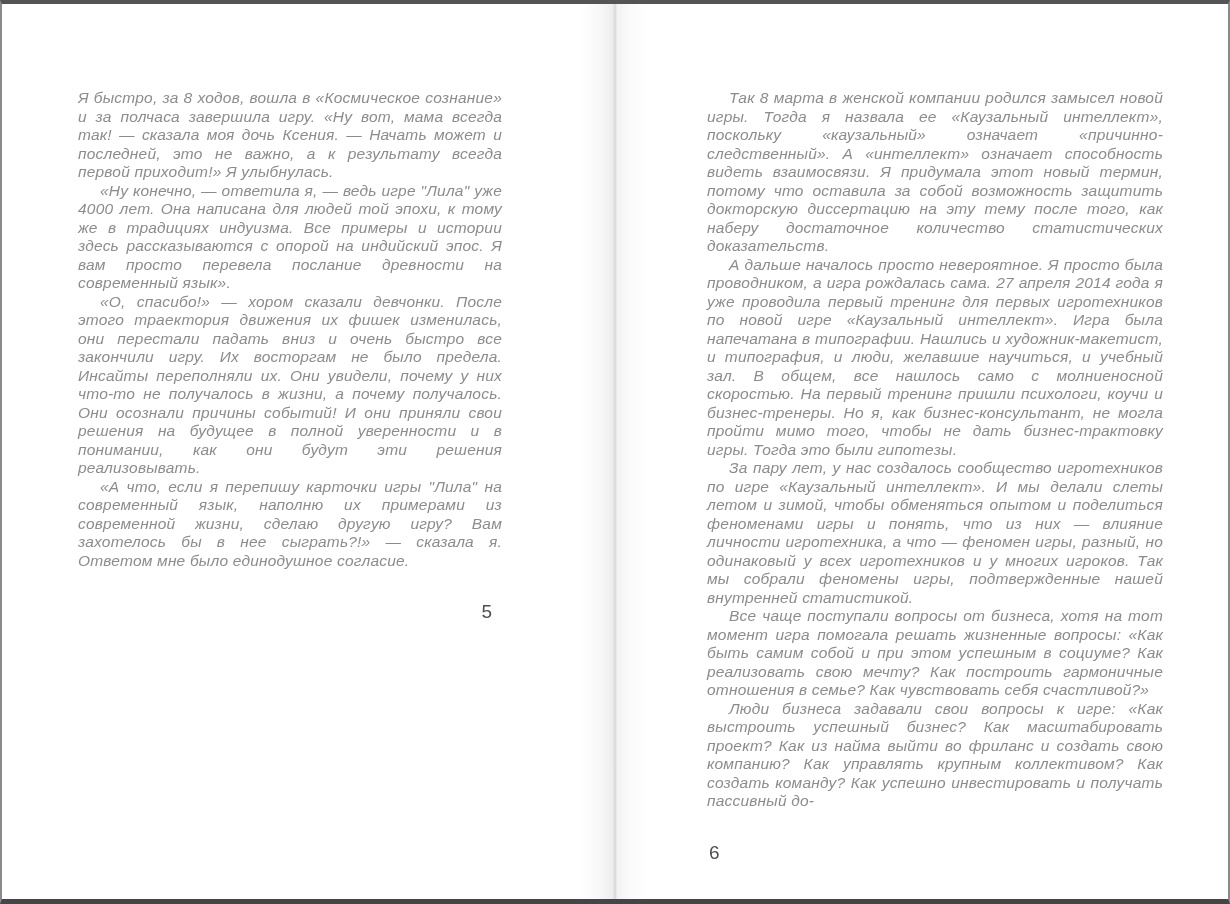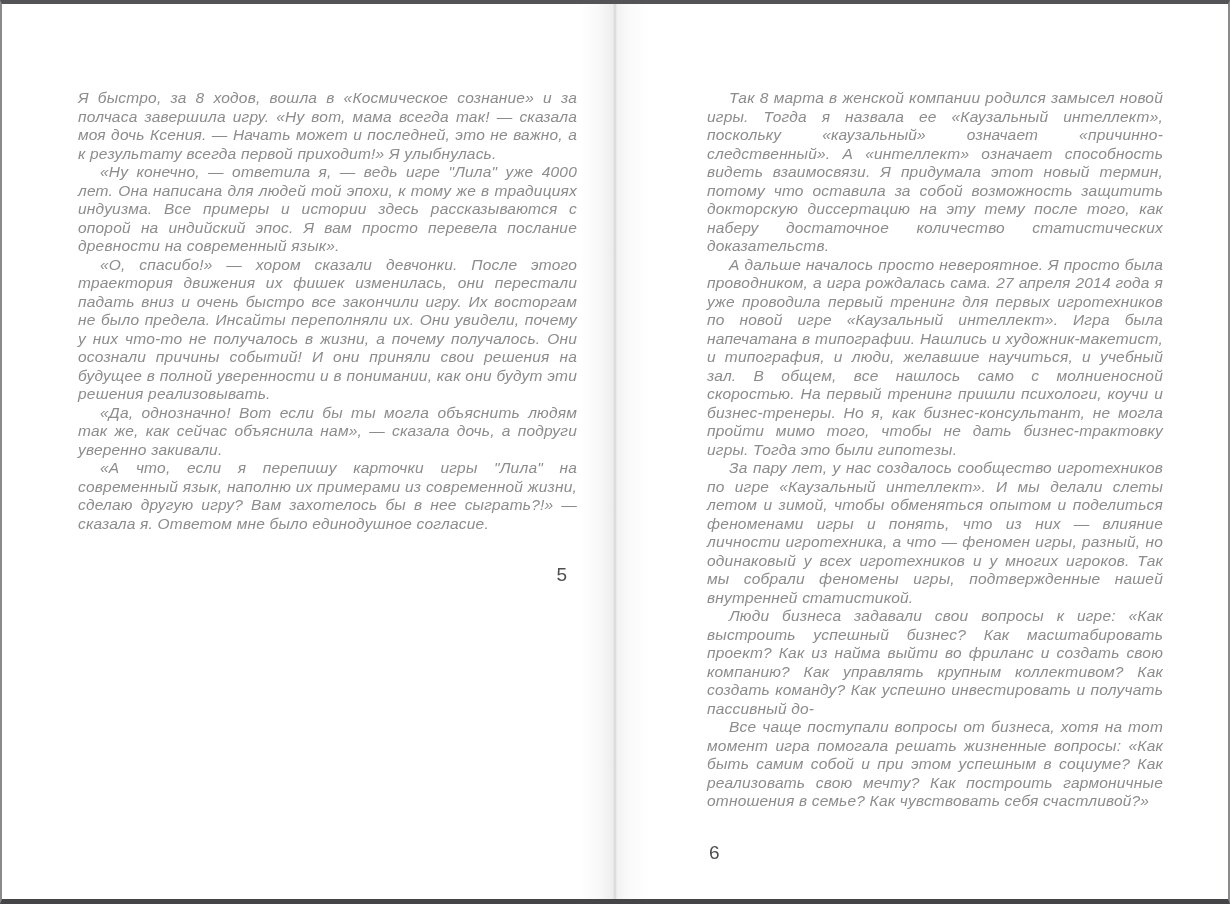--- a/index.html
+++ b/index.html
@@ -20,21 +20,21 @@
     display: flex;
     overflow: hidden;
   }
   .page {
     box-sizing: border-box;
     padding-top: 85px;
   }
   .page-left {
     width: 611px;
     padding-left: 76px;
-    padding-right: 36px;
+    padding-right: 111px;
   }
   .page-right {
     width: 615px;
     padding-left: 94px;
     padding-right: 65px;
   }
   .para {
     margin: 0;
     font-family: "Liberation Sans", sans-serif;
     font-style: italic;
@@ -86,32 +86,31 @@
 </head>
 <body>
 
 <div class="spread">
 
   <div class="page page-left">
     <div class="text-block">
         <p class="para">Я быстро, за 8 ходов, вошла в «Космическое сознание» и за полчаса завершила игру. «Ну вот, мама всегда так! — сказала моя дочь Ксения. — Начать может и последней, это не важно, а к результату всегда первой приходит!» Я улыбнулась.</p>
         <p class="para indent">«Ну конечно, — ответила я, — ведь игре "Лила" уже 4000 лет. Она написана для людей той эпохи, к тому же в традициях индуизма. Все примеры и истории здесь рассказываются с опорой на индийский эпос. Я вам просто перевела послание древности на современный язык».</p>
         <p class="para indent">«О, спасибо!» — хором сказали девчонки. После этого траектория движения их фишек изменилась, они перестали падать вниз и очень быстро все закончили игру. Их восторгам не было предела. Инсайты переполняли их. Они увидели, почему у них что-то не получалось в жизни, а почему получалось. Они осознали причины событий! И они приняли свои решения на будущее в полной уверенности и в понимании, как они будут эти решения реализовывать.</p>
-        <p class="para indent">«Да, однозначно! Вот если бы ты могла объяснить людям так же, как сейчас объяснила нам», — сказала дочь, а подруги уверенно закивали.</p>
         <p class="para indent">«А что, если я перепишу карточки игры "Лила" на современный язык, наполню их примерами из современной жизни, сделаю другую игру? Вам захотелось бы в нее сыграть?!» — сказала я. Ответом мне было единодушное согласие.</p>
       </div>
     <div class="page-number">5</div>
   </div>
 
   <div class="page page-right">
     <div class="text-block">
         <p class="para indent">Так 8 марта в женской компании родился замысел новой игры. Тогда я назвала ее «Каузальный интеллект», поскольку «каузальный» означает «причинно-следственный». А «интеллект» означает способность видеть взаимосвязи. Я придумала этот новый термин, потому что оставила за собой возможность защитить докторскую диссертацию на эту тему после того, как наберу достаточное количество статистических доказательств.</p>
         <p class="para indent">А дальше началось просто невероятное. Я просто была проводником, а игра рождалась сама. 27 апреля 2014 года я уже проводила первый тренинг для первых игротехников по новой игре «Каузальный интеллект». Игра была напечатана в типографии. Нашлись и художник-макетист, и типография, и люди, желавшие научиться, и учебный зал. В общем, все нашлось само с молниеносной скоростью. На первый тренинг пришли психологи, коучи и бизнес-тренеры. Но я, как бизнес-консультант, не могла пройти мимо того, чтобы не дать бизнес-трактовку игры. Тогда это были гипотезы.</p>
         <p class="para indent">За пару лет, у нас создалось сообщество игротехников по игре «Каузальный интеллект». И мы делали слеты летом и зимой, чтобы обменяться опытом и поделиться феноменами игры и понять, что из них — влияние личности игротехника, а что — феномен игры, разный, но одинаковый у всех игротехников и у многих игроков. Так мы собрали феномены игры, подтвержденные нашей внутренней статистикой.</p>
+        <p class="para indent">Все чаще поступали вопросы от бизнеса, хотя на тот момент игра помогала решать жизненные вопросы: «Как быть самим собой и при этом успешным в социуме? Как реализовать свою мечту? Как построить гармоничные отношения в семье? Как чувствовать себя счастливой?»</p>
         <p class="para indent">Люди бизнеса задавали свои вопросы к игре: «Как выстроить успешный бизнес? Как масштабировать проект? Как из найма выйти во фриланс и создать свою компанию? Как управлять крупным коллективом? Как создать команду? Как успешно инвестировать и получать пассивный до-</p>
-        <p class="para indent">Все чаще поступали вопросы от бизнеса, хотя на тот момент игра помогала решать жизненные вопросы: «Как быть самим собой и при этом успешным в социуме? Как реализовать свою мечту? Как построить гармоничные отношения в семье? Как чувствовать себя счастливой?»</p>
       </div>
     <div class="page-number">6</div>
   </div>
 
   <div class="gutter"></div>
 
 </div>
 
 </body></html>

